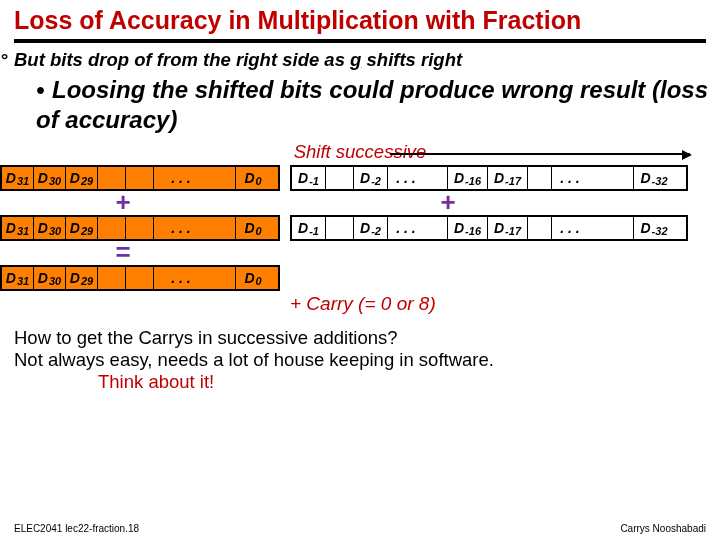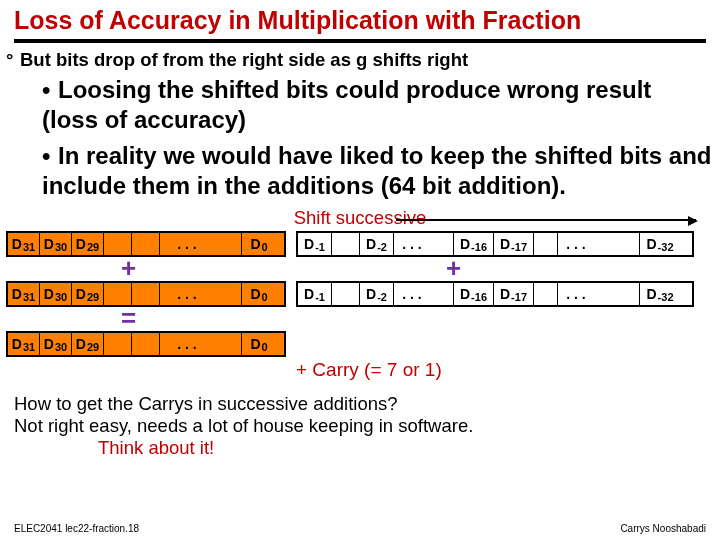--- a/index.html
+++ b/index.html
@@ -16,21 +16,22 @@
   font-weight: bold;
   color: #c00000;
   padding: 6px 14px 4px 14px;
 }
 .title-bar {
   height: 4px;
   background: #000;
   margin: 0 14px 6px 14px;
 }
 .content {
-  padding: 0 6px;
+  padding: 0 0;
+  font-style: italic;
 }
 .b1 {
   font-size: 18.5px;
   font-weight: bold;
   color: #000;
   margin-bottom: 4px;
 }
 .b1 .deg { display: inline-block; width: 14px; }
 .u { text-decoration: underline; }
 .b2 {
@@ -126,23 +127,20 @@
 <div class="title">Loss of Accuracy in Multiplication with Fraction</div>
 <div class="title-bar"></div>
 
 <div class="content">
   <div class="b1">
     <span class="deg">°</span><span>But bits drop of from the right side as </span><span class="u">g</span><span> shifts right</span>
   </div>
   <div class="b2">
     <span class="bull">•</span><span>Loosing the shifted bits could produce wrong result (loss of accuracy)</span>
   </div>
-  <div class="b2">
-    <span class="bull">•</span><span>In reality we would have liked to keep the shifted bits and include them in the additions (64 bit addition).</span>
-  </div>
 
   <div class="shift-dir">
     <span>Shift successive</span>
     <div class="arrow" style="left:390px;top:12px;width:300px;"></div>
   </div>
 
   <div class="diag">
 
     <div class="row" style="top:0;left:0;">
       <div class="reg" style="width:280px;">
@@ -275,26 +273,26 @@
         <div class="cell" style="width:28px;"></div>
         <div class="cell ellips">. . .</div>
         <div class="cell" style="width:28px;"></div>
         <div class="cell" style="width:34px;">
             <span>D</span>
             <span class="sub">0</span>
           </div>
       </div>
     </div>
 
-    <div class="row" style="top:128px;left:290px;color:#c00000;font-size:19px;">+ Carry (= 7 or 1)</div>
+    <div class="row" style="top:128px;left:290px;color:#c00000;font-size:19px;">+ Carry (= 0 or 8)</div>
   </div>
 </div>
 
 <div class="bottom-text">
   <div>How to get the Carrys in successive additions?</div>
   <div>
-    <span>Not right easy, needs a lot of house keeping in software.</span>
+    <span>Not always easy, needs a lot of house keeping in software.</span>
   </div>
   <div class="think">Think about it!</div>
 </div>
 
 <div class="footer left">ELEC2041  lec22-fraction.18</div>
 <div class="footer right">Carrys Nooshabadi</div>
 
 </body></html>

